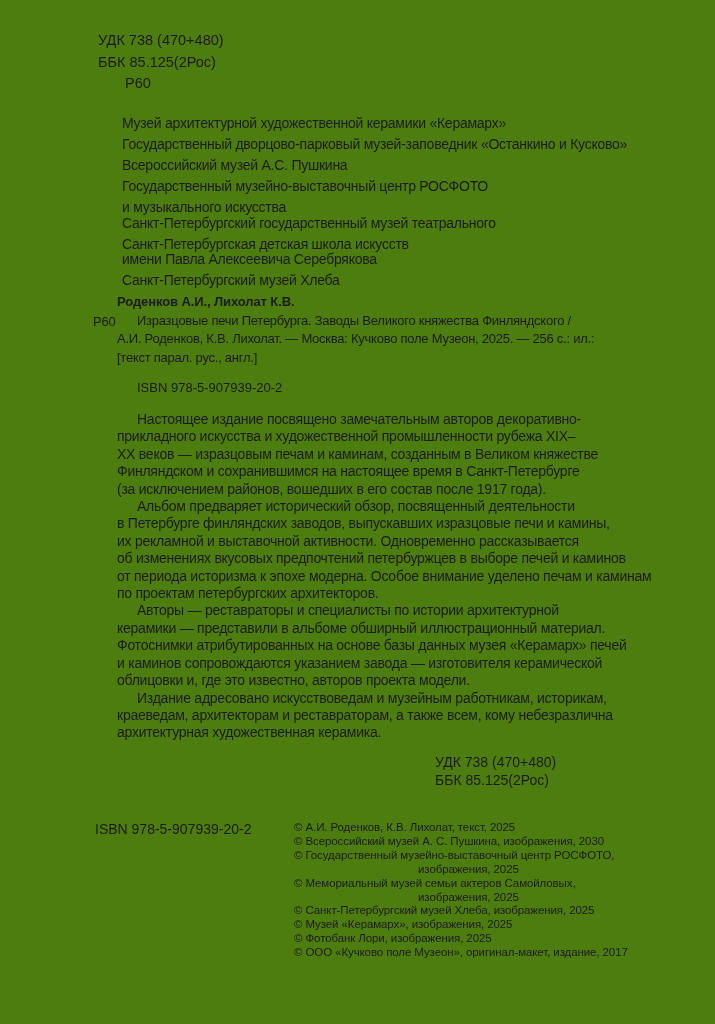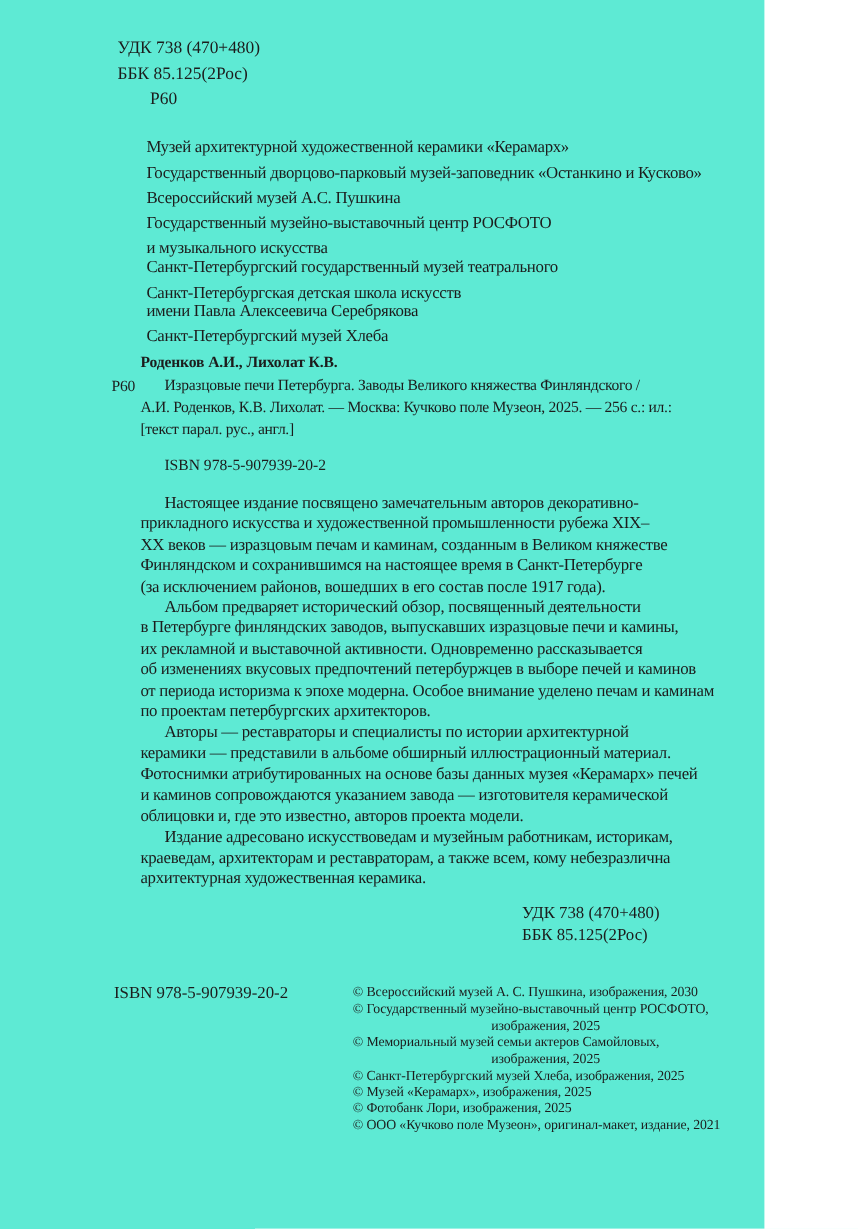--- a/index.html
+++ b/index.html
@@ -1,21 +1,21 @@
 <!DOCTYPE html>
 <html><head>
 <meta charset="utf-8">
 <style>
   html,body{margin:0;padding:0;background:#ffffff;}
   .page{
     position:relative;
-    width:637px;height:1024px;
-    background:#5eead4;
+    width:715px;height:1024px;
+    background:#4d7c0f;
     color:#1c1c1c;
-    font-family:Liberation Serif, serif;
+    font-family:Liberation Sans, sans-serif;
     overflow:hidden;
   }
   .page div{white-space:nowrap;}
 
   .top-meta{position:absolute;left:98px;top:30px;font-size:14.5px;line-height:21.5px;}
   .top-meta .sign{padding-left:27px;}
 
   .orgs{position:absolute;left:122px;top:116px;font-size:14px;line-height:15.5px;letter-spacing:-0.25px;}
   .org{margin-bottom:5.5px;}
 
@@ -106,37 +106,40 @@
 
   <div class="bottom-meta">
     <div>УДК 738 (470+480)</div>
     <div>ББК 85.125(2Рос)</div>
   </div>
 
   <div class="footer-isbn">ISBN 978-5-907939-20-2</div>
 
   <div class="copyrights">
     <div class="cp">
+      <div>© А.И. Роденков, К.В. Лихолат, текст, 2025</div>
+    </div>
+    <div class="cp">
       <div>© Всероссийский музей А. С. Пушкина, изображения, 2030</div>
     </div>
     <div class="cp">
       <div>© Государственный музейно-выставочный центр РОСФОТО,</div>
       <div class="cp-cont">изображения, 2025</div>
     </div>
     <div class="cp">
       <div>© Мемориальный музей семьи актеров Самойловых,</div>
       <div class="cp-cont">изображения, 2025</div>
     </div>
     <div class="cp">
       <div>© Санкт-Петербургский музей Хлеба, изображения, 2025</div>
     </div>
     <div class="cp">
       <div>© Музей «Керамарх», изображения, 2025</div>
     </div>
     <div class="cp">
       <div>© Фотобанк Лори, изображения, 2025</div>
     </div>
     <div class="cp">
-      <div>© ООО «Кучково поле Музеон», оригинал-макет, издание, 2021</div>
+      <div>© ООО «Кучково поле Музеон», оригинал-макет, издание, 2017</div>
     </div>
   </div>
 
 </div>
 
 </body></html>

